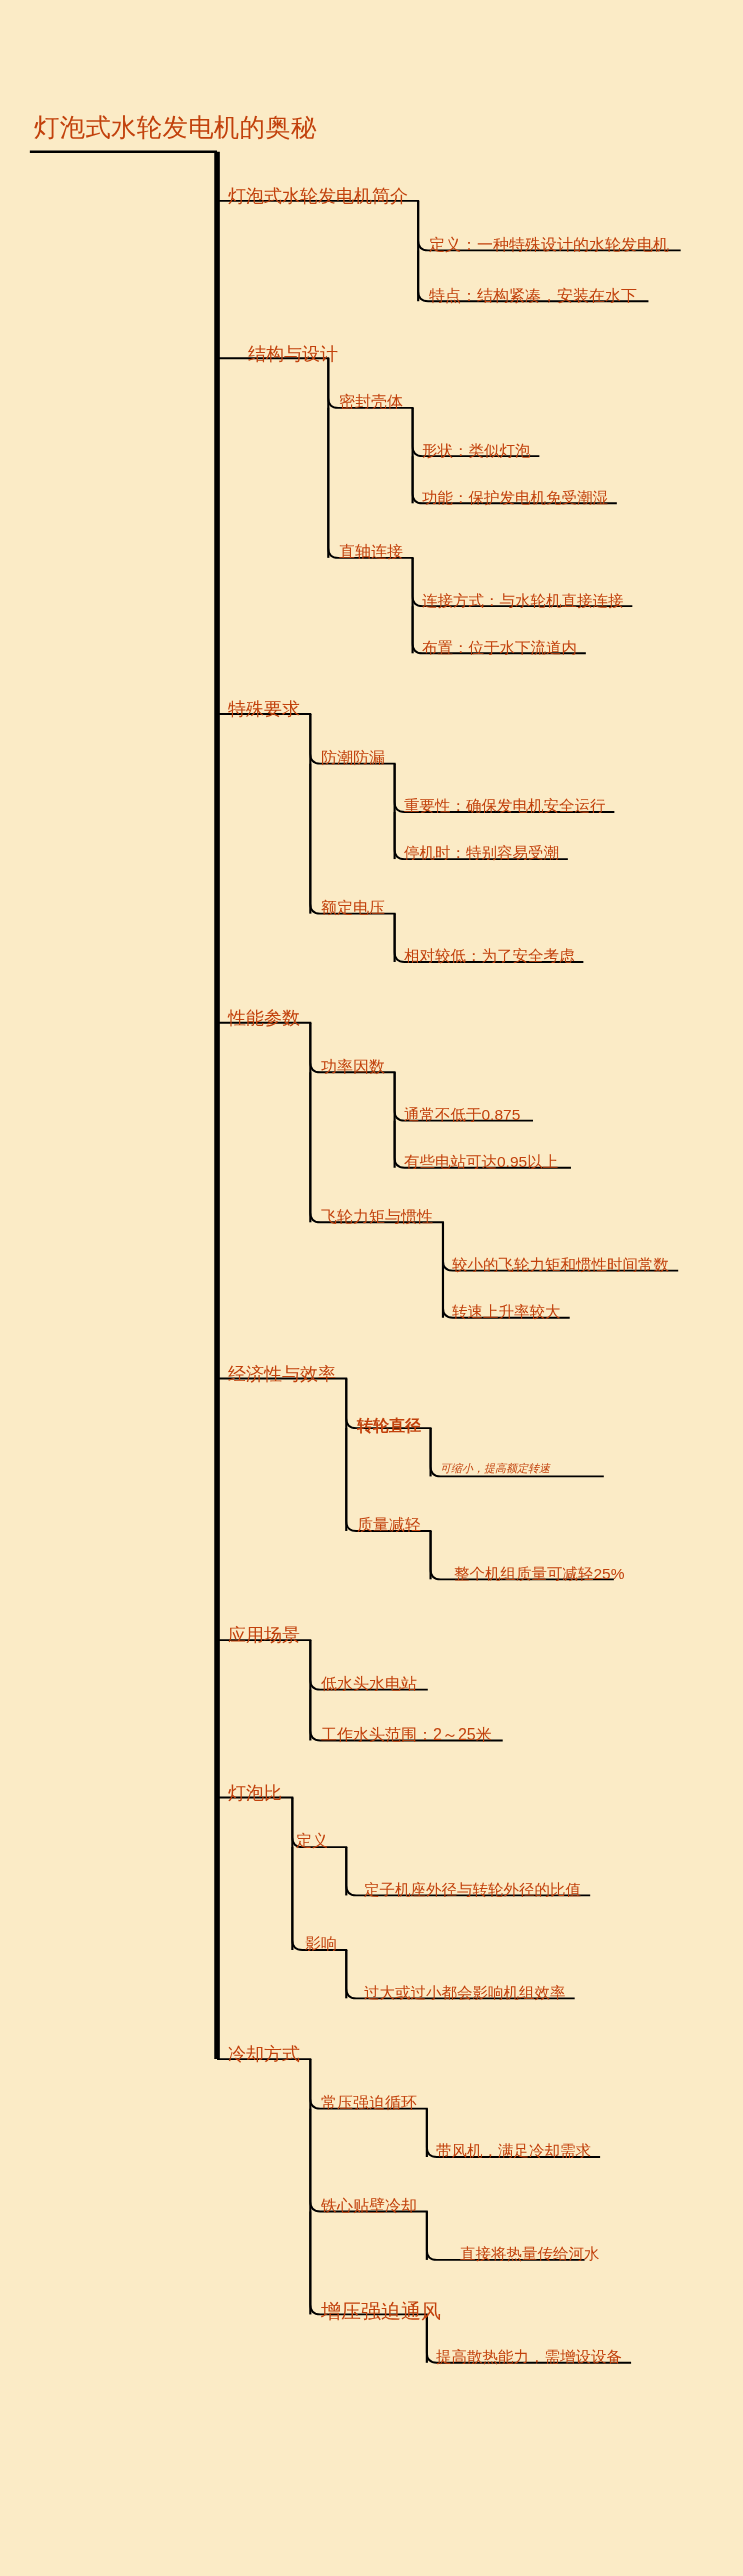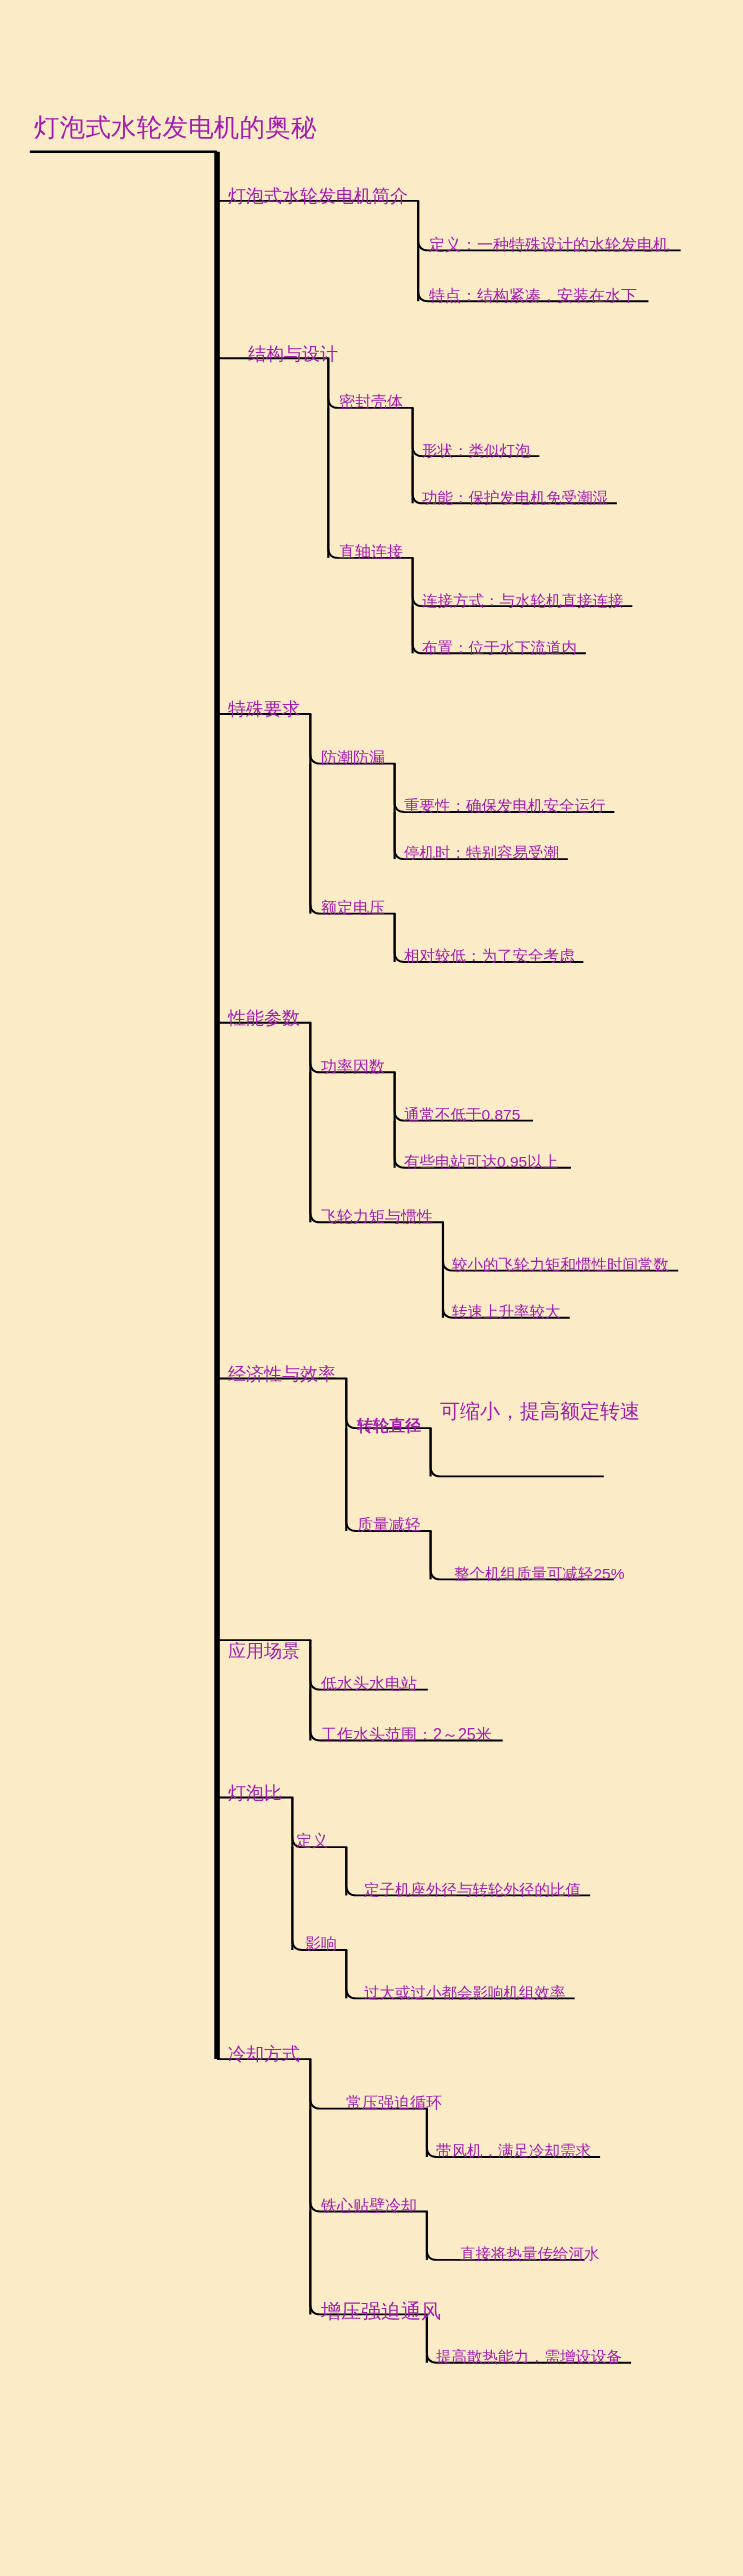--- a/index.html
+++ b/index.html
@@ -16,21 +16,21 @@
     position:absolute;
     left:0; top:0;
     width:744px;
     height:2576px;
   }
   .svg-layer{position:absolute;left:0;top:0;width:744px;height:2576px;pointer-events:none;}
   .node-label{
     position:absolute;
     white-space:nowrap;
     line-height:1;
-    color:#a21caf;
+    color:#c2410c;
     text-align:center;
   }
   .root-label{
     font-size:25.4px;
     letter-spacing:0.3px;
   }
   .lvl1-label{font-size:18px;}
   .lvl2-label{font-size:16px;}
   .lvl3-label{font-size:15.5px;}
 </style>
@@ -126,33 +126,33 @@
       <div class="node-label lvl3-label" style="left: 404px; top: 948px; font-size: 15.5px;">相对较低：为了安全考虑</div>
       <div class="node-label lvl1-label" style="left: 228px; top: 1009px; font-size: 18px;">性能参数</div>
       <div class="node-label lvl2-label" style="left: 321px; top: 1059px; font-size: 16px;">功率因数</div>
       <div class="node-label lvl3-label" style="left: 404px; top: 1107px; font-size: 15.5px;">通常不低于0.875</div>
       <div class="node-label lvl3-label" style="left: 404px; top: 1154px; font-size: 15.5px;">有些电站可达0.95以上</div>
       <div class="node-label lvl2-label" style="left: 321px; top: 1209px; font-size: 16px;">飞轮力矩与惯性</div>
       <div class="node-label lvl3-label" style="left: 452px; top: 1257px; font-size: 15.5px;">较小的飞轮力矩和惯性时间常数</div>
       <div class="node-label lvl3-label" style="left: 452px; top: 1304px; font-size: 15.5px;">转速上升率较大</div>
       <div class="node-label lvl1-label" style="left: 228px; top: 1365px; font-size: 18px;">经济性与效率</div>
       <div class="node-label lvl2-label" style="left: 357px; top: 1418px; font-size: 16px; font-weight: bold;">转轮直径</div>
-      <div class="node-label lvl3-label" style="left: 440px; top: 1401px; font-size: 20px;">可缩小，提高额定转速</div>
+      <div class="node-label lvl3-label" style="left: 440px; top: 1463px; font-size: 11px; font-style: italic;">可缩小，提高额定转速</div>
       <div class="node-label lvl2-label" style="left: 357px; top: 1517px; font-size: 16px;">质量减轻</div>
       <div class="node-label lvl3-label" style="left: 454px; top: 1566px; font-size: 15.5px;">整个机组质量可减轻25%</div>
-      <div class="node-label lvl1-label" style="left: 228px; top: 1626px; font-size: 18px; margin-top: 16px;">应用场景</div>
+      <div class="node-label lvl1-label" style="left: 228px; top: 1626px; font-size: 18px;">应用场景</div>
       <div class="node-label lvl2-label" style="left: 321px; top: 1676px; font-size: 16px;">低水头水电站</div>
       <div class="node-label lvl2-label" style="left: 321px; top: 1727px; font-size: 16px;">工作水头范围：2～25米</div>
       <div class="node-label lvl1-label" style="left: 228px; top: 1784px; font-size: 18px;">灯泡比</div>
       <div class="node-label lvl2-label" style="left: 296px; top: 1833px; font-size: 16px;">定义</div>
       <div class="node-label lvl3-label" style="left: 364px; top: 1882px; font-size: 15.5px;">定子机座外径与转轮外径的比值</div>
       <div class="node-label lvl2-label" style="left: 305px; top: 1936px; font-size: 16px;">影响</div>
       <div class="node-label lvl3-label" style="left: 364px; top: 1985px; font-size: 15.5px;">过大或过小都会影响机组效率</div>
       <div class="node-label lvl1-label" style="left: 228px; top: 2045px; font-size: 18px;">冷却方式</div>
-      <div class="node-label lvl2-label" style="left: 321px; top: 2095px; font-size: 16px; margin-left: 25px;">常压强迫循环</div>
+      <div class="node-label lvl2-label" style="left: 321px; top: 2095px; font-size: 16px;">常压强迫循环</div>
       <div class="node-label lvl3-label" style="left: 436px; top: 2143px; font-size: 15.5px;">带风机，满足冷却需求</div>
       <div class="node-label lvl2-label" style="left: 321px; top: 2198px; font-size: 16px;">铁心贴壁冷却</div>
       <div class="node-label lvl3-label" style="left: 436px; top: 2246px; font-size: 15.5px; margin-left: 24px;">直接将热量传给河水</div>
       <div class="node-label lvl2-label" style="left: 321px; top: 2301px; font-size: 20px;">增压强迫通风</div>
       <div class="node-label lvl3-label" style="left: 436px; top: 2349px; font-size: 15.5px;">提高散热能力，需增设设备</div>
     </div>
 </div>
 
 
 </body></html>

